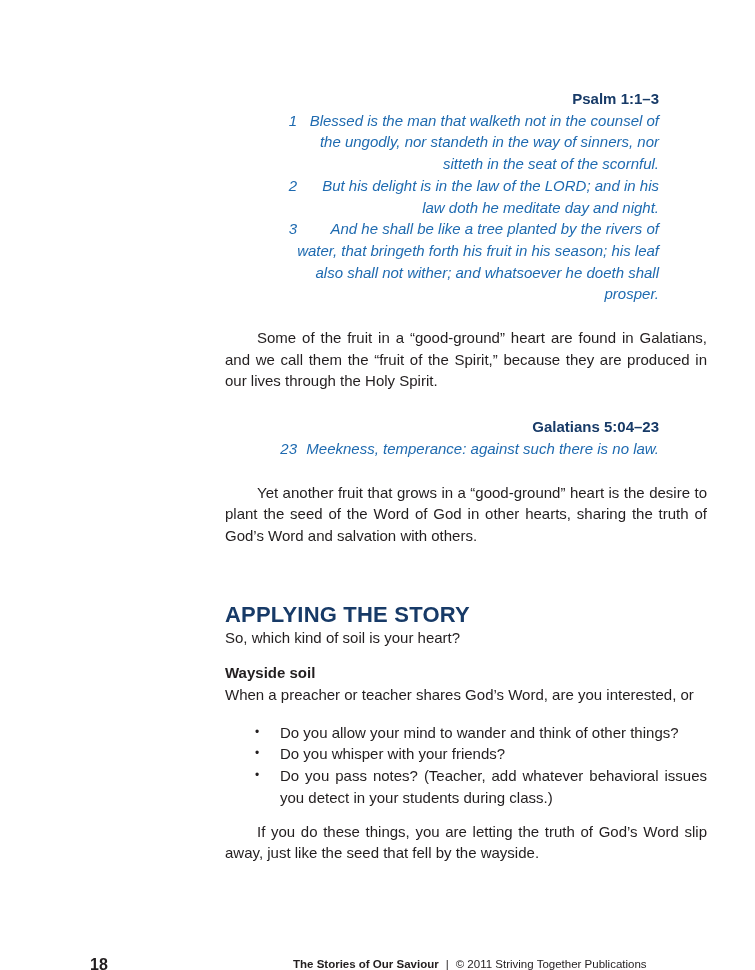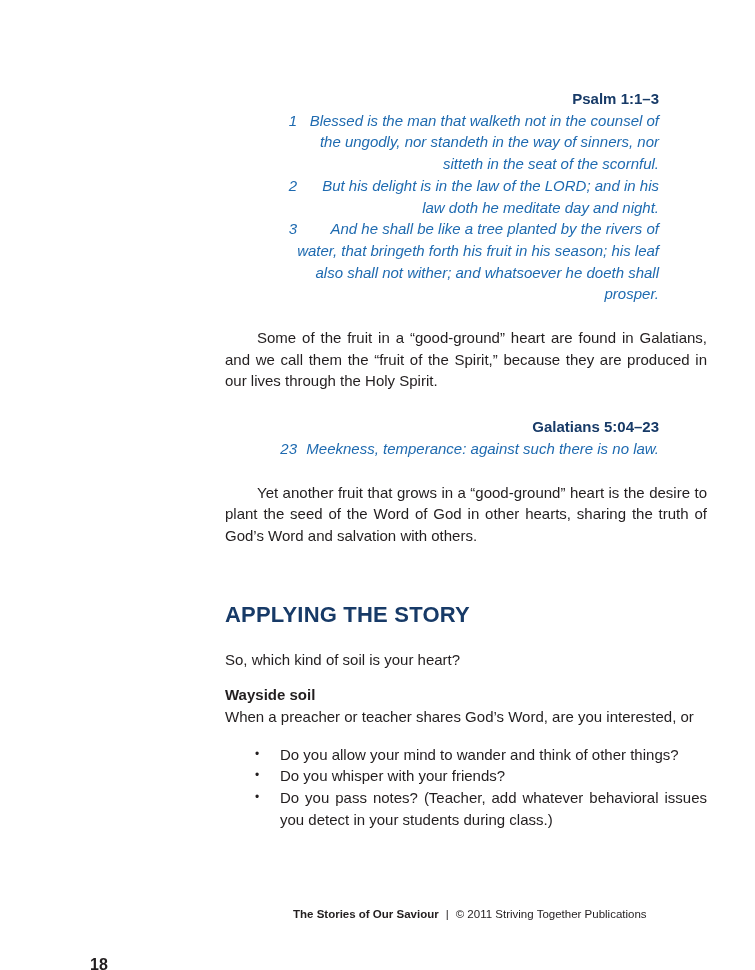--- a/index.html
+++ b/index.html
@@ -46,21 +46,21 @@
   .scripture.second{margin-top:24px;}
   
   .section-h{
     color:#173a67;
     font-weight:bold;
     font-size:22px;
     line-height:24px;
     margin-top:56px;
     letter-spacing:.2px;
   }
-  .intro{margin-top:22px;}
+  .intro{margin-top:0;}
   .sub-h{font-weight:bold;margin-top:14px;}
   .bullets{margin-top:16px;}
   .bullet-item{
     display:flex;
     text-align:justify;
   }
   .b-marker{
     flex:0 0 25px;
     margin-left:30px;
     font-size:12px;
@@ -69,21 +69,21 @@
   .para.last{margin-top:12px;}
   
   .page-num{
     position:absolute;
     left:90px;top:956px;
     font-weight:bold;
     font-size:16px;
   }
   .footer-line{
     position:absolute;
-    left:293px;top:908px;
+    left:293px;top:958px;
     font-size:11.5px;
     white-space:nowrap;
   }
   .footer-line .bold{font-weight:bold;}
   .footer-line .sep{margin:0 7px;color:#221e1f;}
 </style>
 </head>
 <body>
 
 <div class="content">
@@ -130,19 +130,20 @@
     <div class="bullet-item">
       <span class="b-marker">•</span>
       <span class="b-text">Do you whisper with your friends?</span>
     </div>
     <div class="bullet-item">
       <span class="b-marker">•</span>
       <span class="b-text">Do you pass notes? (Teacher, add whatever behavioral issues you detect in your students during class.)</span>
     </div>
   </div>
 
+  <p class="para last">If you do these things, you are letting the truth of God’s Word slip away, just like the seed that fell by the wayside.</p>
 
 </div>
 
 <div class="page-num">18</div>
 <div class="footer-line">
   <span class="bold">The Stories of Our Saviour</span><span class="sep">|</span><span>© 2011 Striving Together Publications</span>
 </div>
 
 </body></html>

